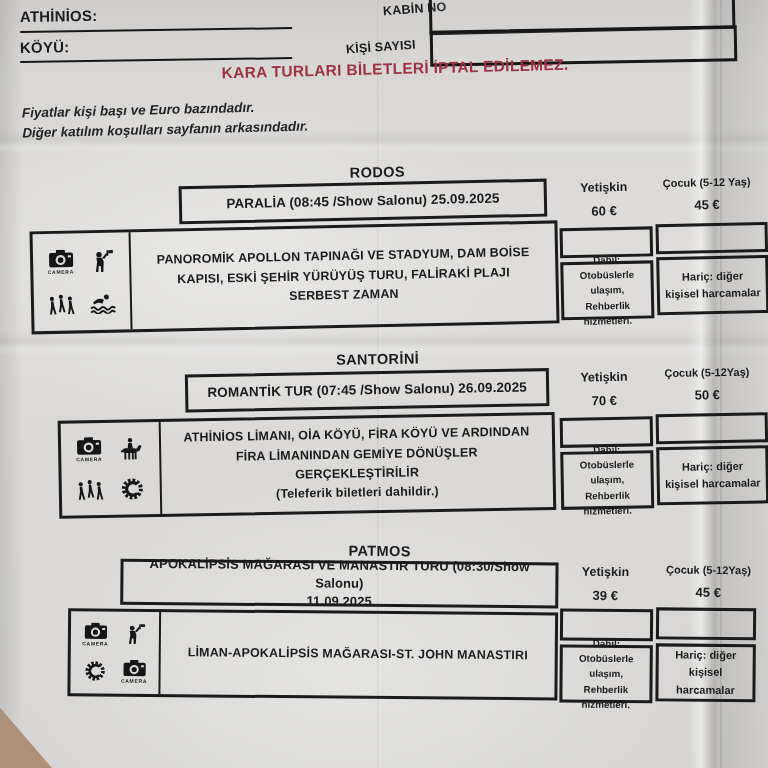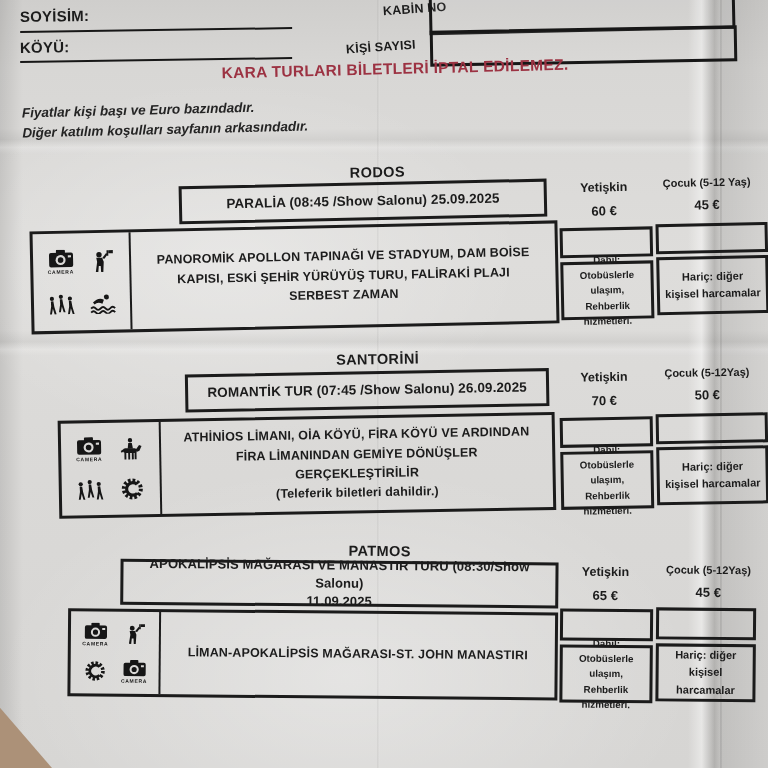--- a/index.html
+++ b/index.html
@@ -120,21 +120,21 @@
 <div class="paper">
 
   <div class="wrinkle" style="top:128px"></div>
   <div class="wrinkle" style="top:330px"></div>
   <div class="center-crease"></div>
   <div class="fold-band"></div>
   <div class="right-shade"></div>
   <div class="corner-tan"></div>
 
   <div class="blank-row" style="left:20px;top:6px;width:272px;height:23px;transform:rotate(-0.8deg)">
-    <span class="lbl">SOYİSİM:</span>
+    <span class="lbl">ATHİNİOS:</span>
   </div>
   <div class="blank-row" style="left:20px;top:37px;width:272px;height:22px;transform:rotate(-0.8deg)">
     <span class="lbl">KÖYÜ:</span>
   </div>
 
   <div class="mini-lbl" style="left:383px;top:2px;transform:rotate(-4deg)">KABİN NO</div>
   <div class="boxed" style="left:429px;top:-16px;width:300px;height:42px;transform:rotate(-1.2deg)"></div>
   <div class="mini-lbl" style="left:346px;top:40px;transform:rotate(-4deg)">KİŞİ SAYISI</div>
   <div class="boxed" style="left:430px;top:28px;width:301px;height:30px;transform:rotate(-1deg)"></div>
 
@@ -244,21 +244,21 @@
   </div>
 
   <div class="section" style="top:535px;transform:rotate(0.5deg)">
     <div class="sec-title" style="top:8px">PATMOS</div>
     <div class="hdr-box" style="left:120px;top:26px;width:438px;height:46px;font-size:13px">
       <div>APOKALİPSİS MAĞARASI VE MANASTIR TURU (08:30/Show Salonu)</div>
       <div class="l2">11.09.2025</div>
     </div>
     <div class="price-head adult" style="left:558px;top:28px;width:94px">
       <div class="ph-lbl">Yetişkin</div>
-      <div class="ph-val">65 €</div>
+      <div class="ph-val">39 €</div>
     </div>
     <div class="price-head child" style="left:650px;top:26px;width:116px">
       <div class="ph-lbl">Çocuk (5-12Yaş)</div>
       <div class="ph-val">45 €</div>
     </div>
     <div class="main-box" style="left:68px;top:76px;width:490px;height:88px">
       <div class="icon-cell" style="width:90px;padding:6px 8px">
         <div class="icon">
           <svg width="24" height="17" viewBox="0 0 26 18">
               <use href="#sym-camera"></use>

